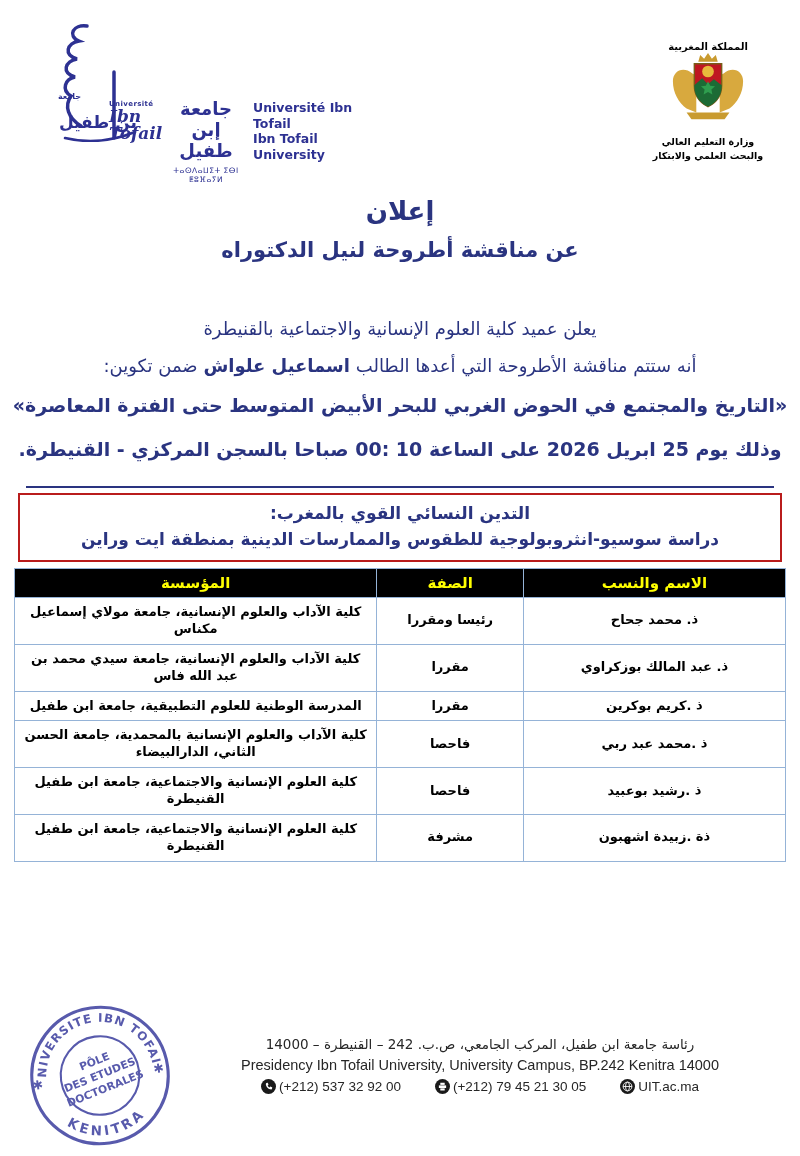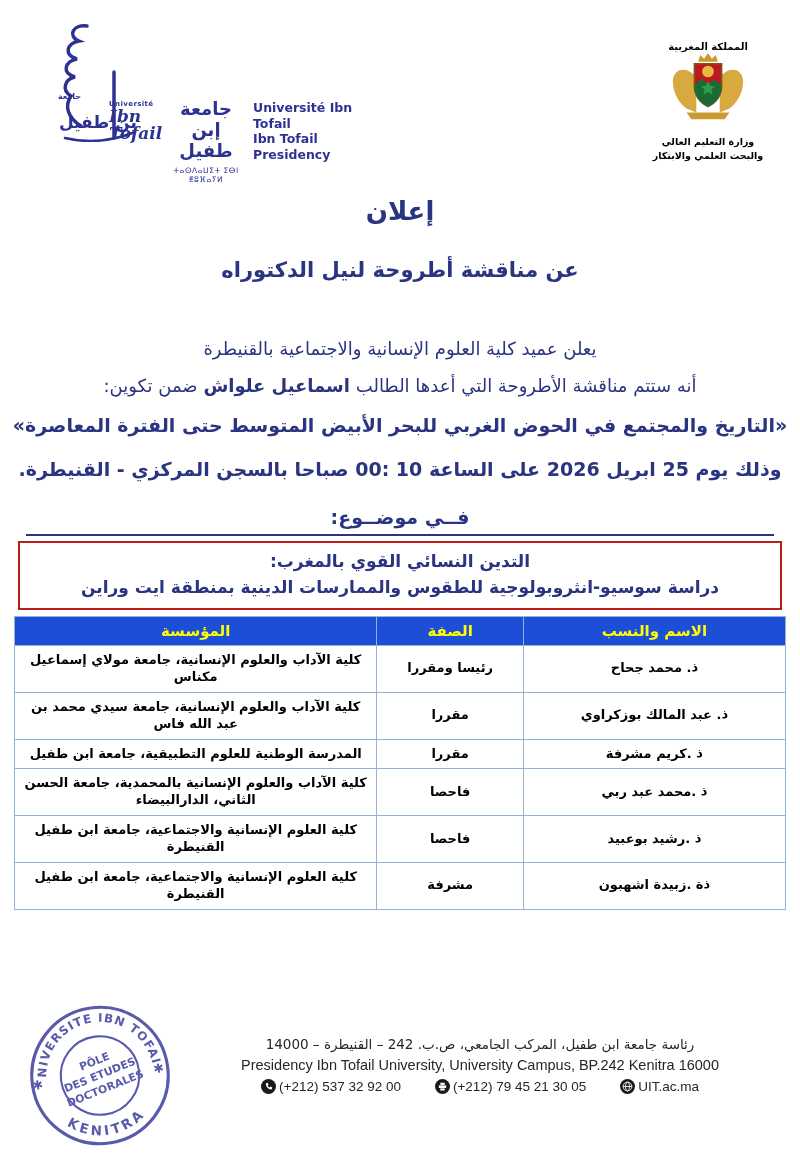--- a/index.html
+++ b/index.html
@@ -16,36 +16,36 @@
   .uit-name{font-family:"DejaVu Serif",serif;font-style:italic;font-weight:bold;font-size:17px;line-height:1;}
   .uit-ar{position:absolute;left:140px;top:90px;width:82px;text-align:center;}
   .uit-ar-name{font-size:18px;font-weight:bold;}
   .tifinagh{font-size:7.5px;margin-top:5px;letter-spacing:.5px;}
   .uit-latin{position:absolute;left:228px;top:92px;width:100px;font-weight:bold;font-size:12.5px;line-height:1.25;}
   .ministry{position:absolute;left:638px;top:10px;width:140px;text-align:center;color:#000000;margin-top:31px;}
   .kingdom{font-size:10px;font-weight:bold;}
   .ministry-lines{font-size:9.5px;line-height:1.45;font-weight:bold;margin-top:1px;}
   
   .main{position:absolute;top:196px;left:0;right:0;direction:rtl;text-align:center;color:#2a3480;}
-  .a-title{font-size:26px;font-weight:bold;margin:0 0 32px;}
+  .a-title{font-size:26px;font-weight:bold;margin:0 0 12px;}
   .a-subtitle{font-size:21px;font-weight:bold;margin:0 0 56px;}
   .a-p1{font-size:18px;margin:0 0 16px;}
   .a-p2{font-size:18px;margin:0 0 18px;}
   .bold{font-weight:bold;}
   .a-formation{font-size:19px;font-weight:bold;margin:0 0 22px;}
   .a-date{font-size:19px;font-weight:bold;margin:0 0 26px;}
   .time-ltr{direction:ltr;unicode-bidi:isolate;}
   .a-subject{font-size:19px;font-weight:bold;margin:0 0 6px;}
   .rule{height:2px;background:#2a3480;margin:0 26px 5px;}
   .subject-box{margin:0 18px;border:2px solid #b91c1c;padding:6px 10px 8px;}
   .subject-box div{font-size:17px;font-weight:bold;line-height:1.5;}
   .committee-intro{font-size:16px;color:#3b3b56;text-align:right;margin:14px 22px 8px 0;}
   
   table.jury{width:772px;margin:6px auto 0;border-collapse:collapse;direction:rtl;}
-  table.jury th{background:#1d4ed8;color:#ffff00;font-size:15px;font-weight:bold;
+  table.jury th{background:#000000;color:#ffff00;font-size:15px;font-weight:bold;
      padding:5px 8px;border:1px solid #95b3d7;}
   table.jury td{border:1px solid #95b3d7;text-align:center;font-weight:bold;color:#000;
      font-size:13px;line-height:1.3;padding:6px 8px;}
   td.c-name{width:34%;font-size:13.5px;margin-left:36px;}
   td.c-role{width:19%;}
   td.c-inst{width:47%;}
   
   .stamp{position:absolute;left:16px;top:998px;transform:rotate(-8deg);opacity:.92;}
   .contact{position:absolute;left:178px;top:1036px;width:604px;text-align:center;color:#262626;}
   .addr-ar{direction:rtl;font-size:13.5px;}
@@ -71,21 +71,21 @@
     <div class="uit-script">
       <div class="uit-universite">Université</div>
       <div class="uit-name">Ibn Tofail</div>
     </div>
     <div class="uit-ar">
       <div class="uit-ar-name">جامعة إبن طفيل</div>
       <div class="tifinagh">ⵜⴰⵙⴷⴰⵡⵉⵜ ⵉⴱⵏ ⵟⵓⴼⴰⵢⵍ</div>
     </div>
     <div class="uit-latin">
       <div>Université Ibn Tofail</div>
-      <div>Ibn Tofail Presidency</div>
+      <div>Ibn Tofail University</div>
     </div>
   </div>
 
   <div class="ministry">
     <div class="kingdom">المملكة المغربية</div>
     <svg width="84" height="78" viewBox="0 0 84 80">
 
       <path d="M26 22 C16 14 6 20 6 30 C6 42 12 52 20 58 L30 62 L30 24 Z" fill="#d8a93e"></path>
       <path d="M58 22 C68 14 78 20 78 30 C78 42 72 52 64 58 L54 62 L54 24 Z" fill="#d8a93e"></path>
 
@@ -109,21 +109,20 @@
     <div class="a-subtitle">عن مناقشة أطروحة لنيل الدكتوراه</div>
 
     <div class="a-p1">يعلن عميد كلية العلوم الإنسانية والاجتماعية  بالقنيطرة</div>
 
     <div class="a-p2"><span>أنه ستتم مناقشة الأطروحة التي أعدها الطالب </span><span class="bold">اسماعيل علواش</span><span> ضمن تكوين:</span></div>
 
     <div class="a-formation">«التاريخ والمجتمع في الحوض الغربي للبحر الأبيض المتوسط حتى الفترة المعاصرة»</div>
 
     <div class="a-date"><span>وذلك يوم 25 ابريل 2026 على الساعة </span><span class="time-ltr">00: 10</span><span>  صباحا بالسجن المركزي - القنيطرة.</span></div>
 
-    <div class="a-subject">فــي موضــوع:</div>
 
     <div class="rule"></div>
     <div class="subject-box">
       <div>التدين النسائي القوي بالمغرب:</div>
       <div>دراسة سوسيو-انثروبولوجية للطقوس والممارسات الدينية بمنطقة ايت وراين</div>
     </div>
 
 
     <table class="jury">
       <thead>
@@ -138,21 +137,21 @@
           <td class="c-name">ذ. محمد جحاح</td>
           <td class="c-role">رئيسا ومقررا</td>
           <td class="c-inst">كلية الآداب والعلوم الإنسانية، جامعة مولاي إسماعيل مكناس</td>
         </tr>
         <tr>
           <td class="c-name">ذ. عبد المالك بوزكراوي</td>
           <td class="c-role">مقررا</td>
           <td class="c-inst">كلية الآداب والعلوم الإنسانية، جامعة سيدي محمد بن عبد الله فاس</td>
         </tr>
         <tr>
-          <td class="c-name">ذ .كريم مشرفة</td>
+          <td class="c-name">ذ .كريم بوكرين</td>
           <td class="c-role">مقررا</td>
           <td class="c-inst">المدرسة الوطنية للعلوم التطبيقية، جامعة ابن طفيل</td>
         </tr>
         <tr>
           <td class="c-name">ذ .محمد عبد ربي</td>
           <td class="c-role">فاحصا</td>
           <td class="c-inst">كلية الآداب والعلوم الإنسانية بالمحمدية، جامعة الحسن الثاني، الدارالبيضاء</td>
         </tr>
         <tr>
           <td class="c-name">ذ  .رشيد بوعبيد</td>
@@ -187,21 +186,21 @@
     <text x="132" y="80" font-size="12" fill="#4a4da6">✱</text>
     <g fill="#4a4da6" font-weight="bold" text-anchor="middle" transform="rotate(-14 80 75)" font-family="DejaVu Sans, sans-serif">
       <text x="80" y="64" font-size="10.5">PÔLE</text>
       <text x="80" y="78" font-size="10.5">DES ETUDES</text>
       <text x="80" y="92" font-size="10.5">DOCTORALES</text>
     </g>
   </svg>
 
   <div class="contact">
     <div class="addr-ar">رئاسة جامعة ابن طفيل، المركب الجامعي، ص.ب. 242 – القنيطرة – 14000</div>
-    <div class="addr-en">Presidency Ibn Tofail University, University Campus, BP.242 Kenitra 16000</div>
+    <div class="addr-en">Presidency Ibn Tofail University, University Campus, BP.242 Kenitra 14000</div>
     <div class="contact-row">
       <span class="contact-item">
         <svg width="15" height="15" viewBox="0 0 24 24">
           <circle cx="12" cy="12" r="12" fill="#1a1a1a"></circle>
           <path d="M8.1 6.6 L9.9 6 c.4-.1.8 0 1 .4 l.9 1.9 c.2.4.1.8-.2 1.1 l-1 .9 c.6 1.4 1.7 2.5 3.1 3.1 l.9-1 c.3-.3.7-.4 1.1-.2 l1.9.9 c.4.2.5.6.4 1 l-.6 1.9 c-.1.4-.5.7-.9.7 -4.7-.3-8.5-4.1-8.8-8.8 0-.4.3-.8.4-.9 z" fill="#fff"></path>
         </svg>
         <span>(+212) 537 32 92 00</span>
       </span>
       <span class="contact-item">
         <svg width="15" height="15" viewBox="0 0 24 24">

